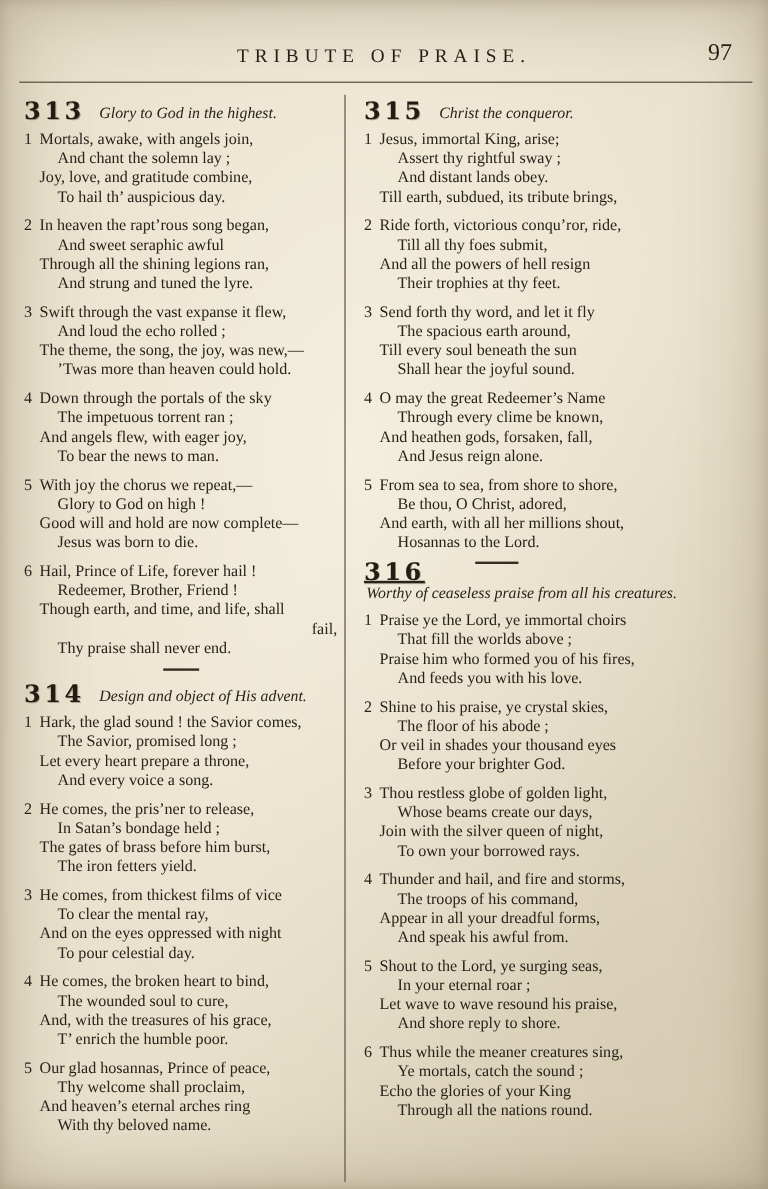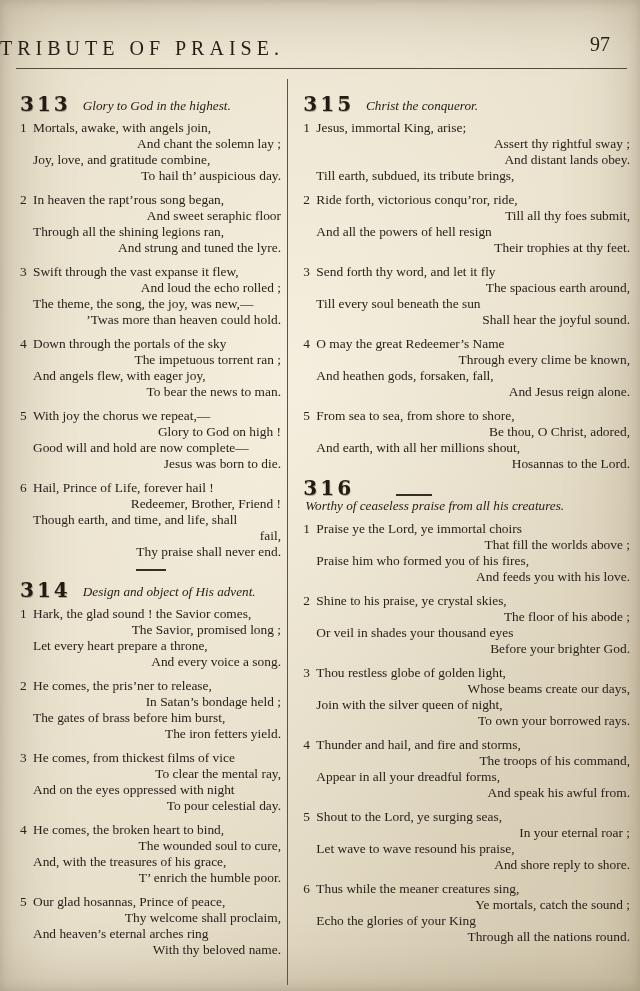--- a/index.html
+++ b/index.html
@@ -14,63 +14,63 @@
       linear-gradient(135deg,#e9e1cc 0%,#ebe3cf 45%,#e2d9c2 100%);
     box-shadow: inset 0 0 70px rgba(96,80,48,0.35), inset 0 0 12px rgba(96,80,48,0.25);
     font-family:"Liberation Serif","DejaVu Serif",serif;
     color:#28221a;
     font-size:13.4px;
     line-height:16px;
     -webkit-font-smoothing:antialiased;
   }
   .header{position:absolute;top:40px;left:0;right:0;height:26px;}
   .running-title{
-    display:block;text-align:left;
-    font-size:20px;letter-spacing:5px;color:#241e15;font-weight:500;
+    display:block;text-align:center;
+    font-size:16px;letter-spacing:5px;color:#241e15;font-weight:500;
   }
   .page-number{
     position:absolute;right:30px;top:-4px;
     font-size:20px;color:#241e15;
   }
   .header-rule{
     position:absolute;top:68px;left:16px;right:13px;
     border-top:1.4px solid #554b3a;
   }
   .columns{
     position:absolute;top:76px;left:0;right:0;bottom:6px;
     display:flex;
   }
-  .col{box-sizing:border-box;margin-top:12px;}
+  .col{box-sizing:border-box;}
   .col-left{width:287px;padding:6px 6px 0 20px;}
   .col-divider{width:1.3px;background:#5d5445;margin-top:3px;}
   .col-right{flex:1;padding:6px 10px 0 15px;}
 
   .hymn-head{margin:2px 0 6px;white-space:nowrap;}
   .hymn-num{
     font-family:"DejaVu Serif",serif;
     font-weight:bold;font-size:20px;letter-spacing:3px;
     color:#221c13;margin-right:12px;
     text-shadow:0.7px 0.7px 0 rgba(60,48,28,0.35);
     vertical-align:-1px;
   }
   .hymn-title{font-style:italic;font-size:13.2px;white-space:normal;}
   .hymn-title-block{font-style:italic;margin:1px 0 7px 2px;line-height:15.5px;font-family:Liberation Serif, serif;}
 
   .verse{position:relative;margin-bottom:8px;}
   .vnum{position:absolute;left:0;top:0;}
   .vline{white-space:nowrap;}
   .vline.i0{padding-left:13px;}
-  .vline.i1{padding-left:28px;text-align:right;}
+  .vline.i1{padding-left:28px;}
   .vline.i2{padding-left:48px;text-align:right;}
 
   .hymn-divider{
     width:30px;border:0;border-top:2px solid #352e22;
     margin:9px auto 11px;
   }
-  .num-row{display:flex;align-items:flex-end;margin-bottom:2px;}
+  .num-row{display:flex;align-items:flex-start;margin-bottom:2px;text-decoration:underline;}
   .num-dash{
     display:inline-block;width:36px;
     border-top:2px solid #352e22;
     margin-left:30px;
   }
 </style>
 </head>
 <body>
 
 <div class="page">
@@ -86,21 +86,21 @@
           <div class="verse">
             <span class="vnum">1</span>
             <div class="vline i0">Mortals, awake, with angels join,</div>
             <div class="vline i1">And chant the solemn lay ;</div>
             <div class="vline i0">Joy, love, and gratitude combine,</div>
             <div class="vline i1">To hail th’ auspicious day.</div>
           </div>
           <div class="verse">
             <span class="vnum">2</span>
             <div class="vline i0">In heaven the rapt’rous song began,</div>
-            <div class="vline i1">And sweet seraphic floor</div>
+            <div class="vline i1">And sweet seraphic awful</div>
             <div class="vline i0">Through all the shining legions ran,</div>
             <div class="vline i1">And strung and tuned the lyre.</div>
           </div>
           <div class="verse">
             <span class="vnum">3</span>
             <div class="vline i0">Swift through the vast expanse it flew,</div>
             <div class="vline i1">And loud the echo rolled ;</div>
             <div class="vline i0">The theme, the song, the joy, was new,—</div>
             <div class="vline i1">’Twas more than heaven could hold.</div>
           </div>

